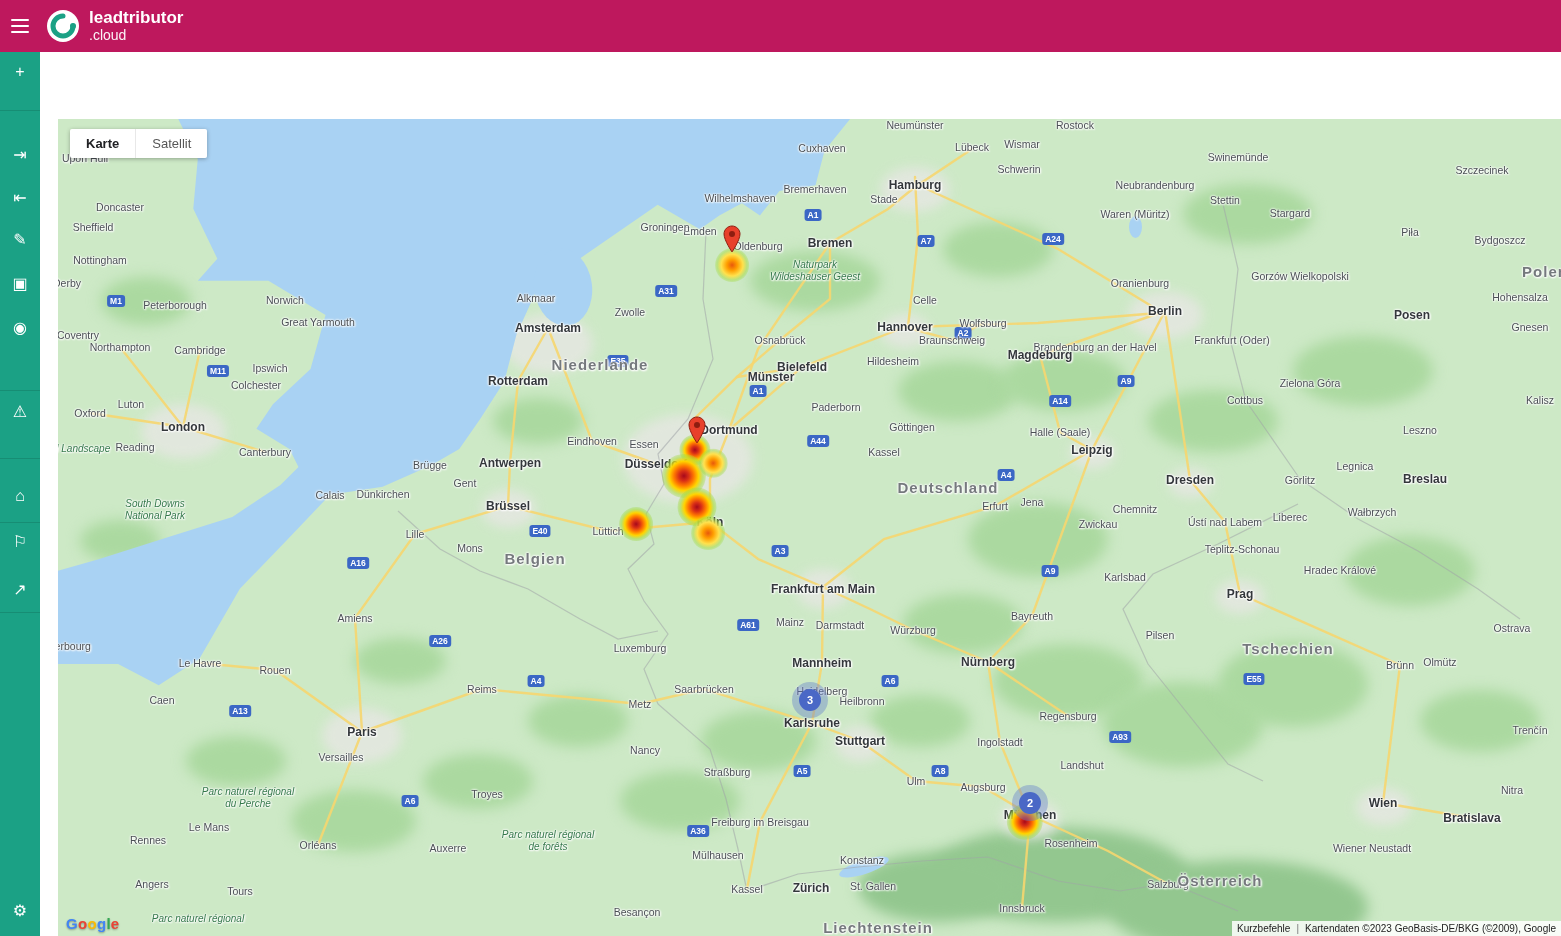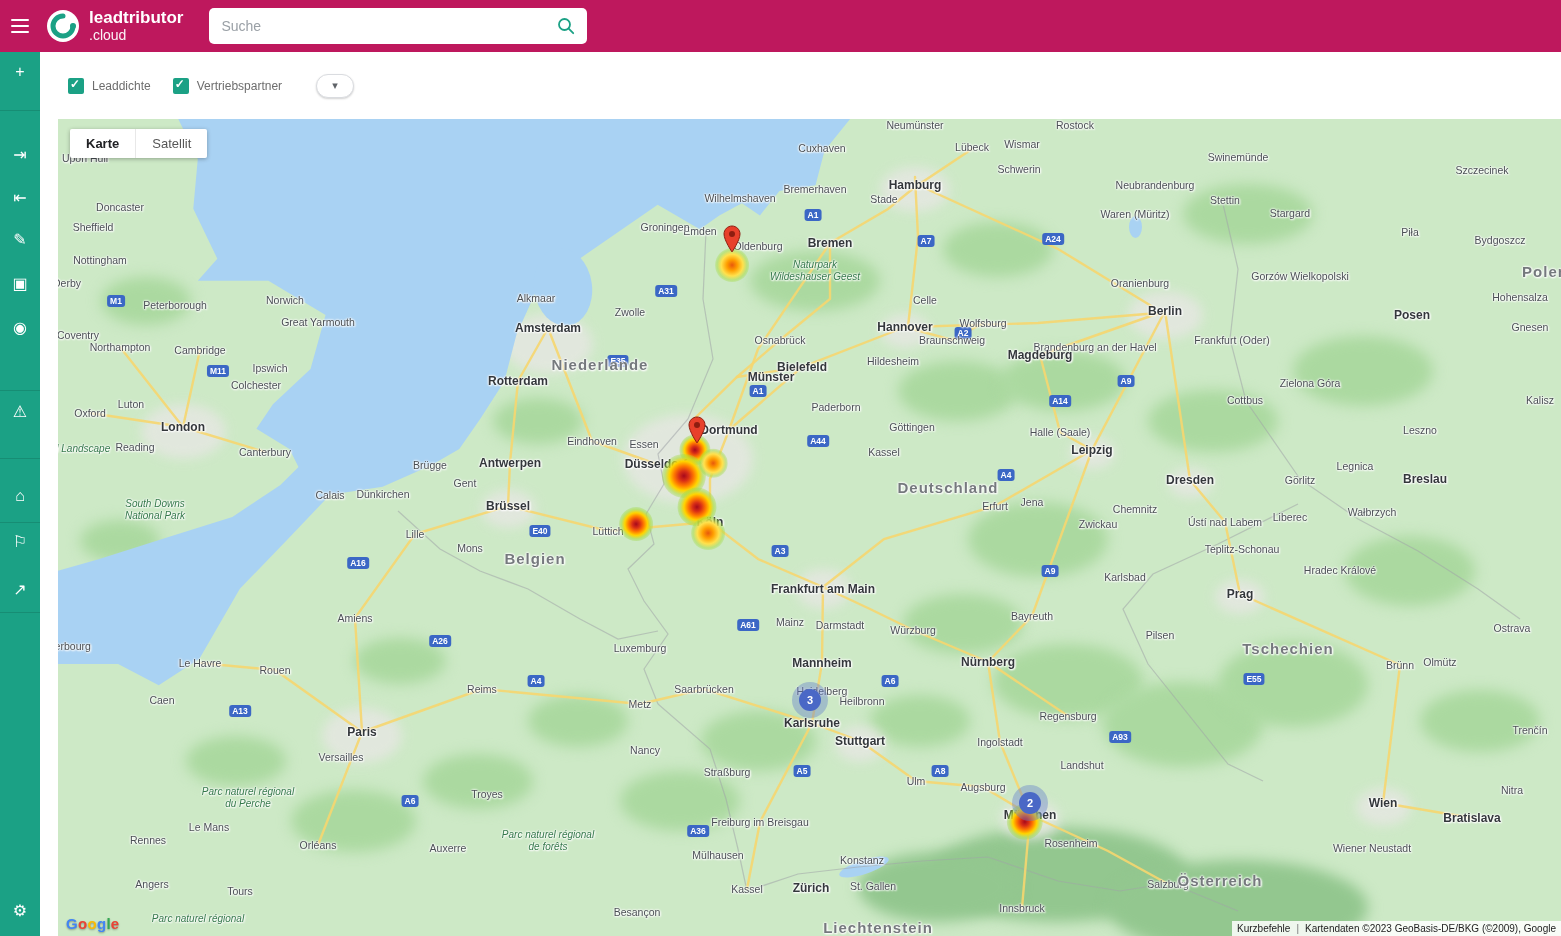--- a/index.html
+++ b/index.html
@@ -76,27 +76,20 @@
     <svg width="34" height="34" viewBox="0 0 34 34">
       <circle cx="17" cy="17" r="16" fill="#ffffff"></circle>
       <path d="M17 7 a10 10 0 1 0 10 10" fill="none" stroke="#1ba185" stroke-width="5" stroke-linecap="round"></path>
       <circle cx="27" cy="17" r="3" fill="#1ba185"></circle>
     </svg>
     <div class="logo-text">
       <div class="l1">leadtributor</div>
       <div class="l2">.cloud</div>
     </div>
   </div>
-  <div class="searchbar">
-    <input type="text" placeholder="Suche" style="">
-    <svg width="18" height="18" viewBox="0 0 18 18">
-      <circle cx="7.5" cy="7.5" r="5.5" fill="none" stroke="#1ba185" stroke-width="1.8"></circle>
-      <line x1="11.7" y1="11.7" x2="16.2" y2="16.2" stroke="#1ba185" stroke-width="1.8" stroke-linecap="round"></line>
-    </svg>
-  </div>
 </div>
 
 <div class="sidebar" id="sidebar">
     <div class="side-item" style="top: 2px;">
       <span>+</span>
     </div>
     <div class="side-item" style="top: 84px;">
       <span>⇥</span>
     </div>
     <div class="side-item" style="top: 127px;">
@@ -127,34 +120,20 @@
       <span>⚙</span>
     </div>
     <div class="side-div" style="top: 58px;"></div>
     <div class="side-div" style="top: 338px;"></div>
     <div class="side-div" style="top: 406px;"></div>
     <div class="side-div" style="top: 470px;"></div>
     <div class="side-div" style="top: 560px;"></div>
   </div>
 
 <div class="main">
-  <div class="toolbar" id="toolbar">
-
-  <div class="filter">
-        <span class="cb on"></span>
-        <span class="flabel">Leaddichte</span>
-      </div>
-      <div class="filter">
-        <span class="cb on"></span>
-        <span class="flabel">Vertriebspartner</span>
-      </div>
-      <button class="expand-pill">
-        <span>▾</span>
-      </button>
-    </div>
 
   <div class="map" id="map">
 
     <div class="map-controls">
       <button class="map-btn active">Karte</button>
       <button class="map-btn inactive">Satellit</button>
     </div>
 
     <div class="gwm" id="gwm"><span style="color: rgb(66, 133, 244);">G</span><span style="color: rgb(234, 67, 53);">o</span><span style="color: rgb(251, 188, 5);">o</span><span style="color: rgb(66, 133, 244);">g</span><span style="color: rgb(52, 168, 83);">l</span><span style="color: rgb(234, 67, 53);">e</span></div>
 

